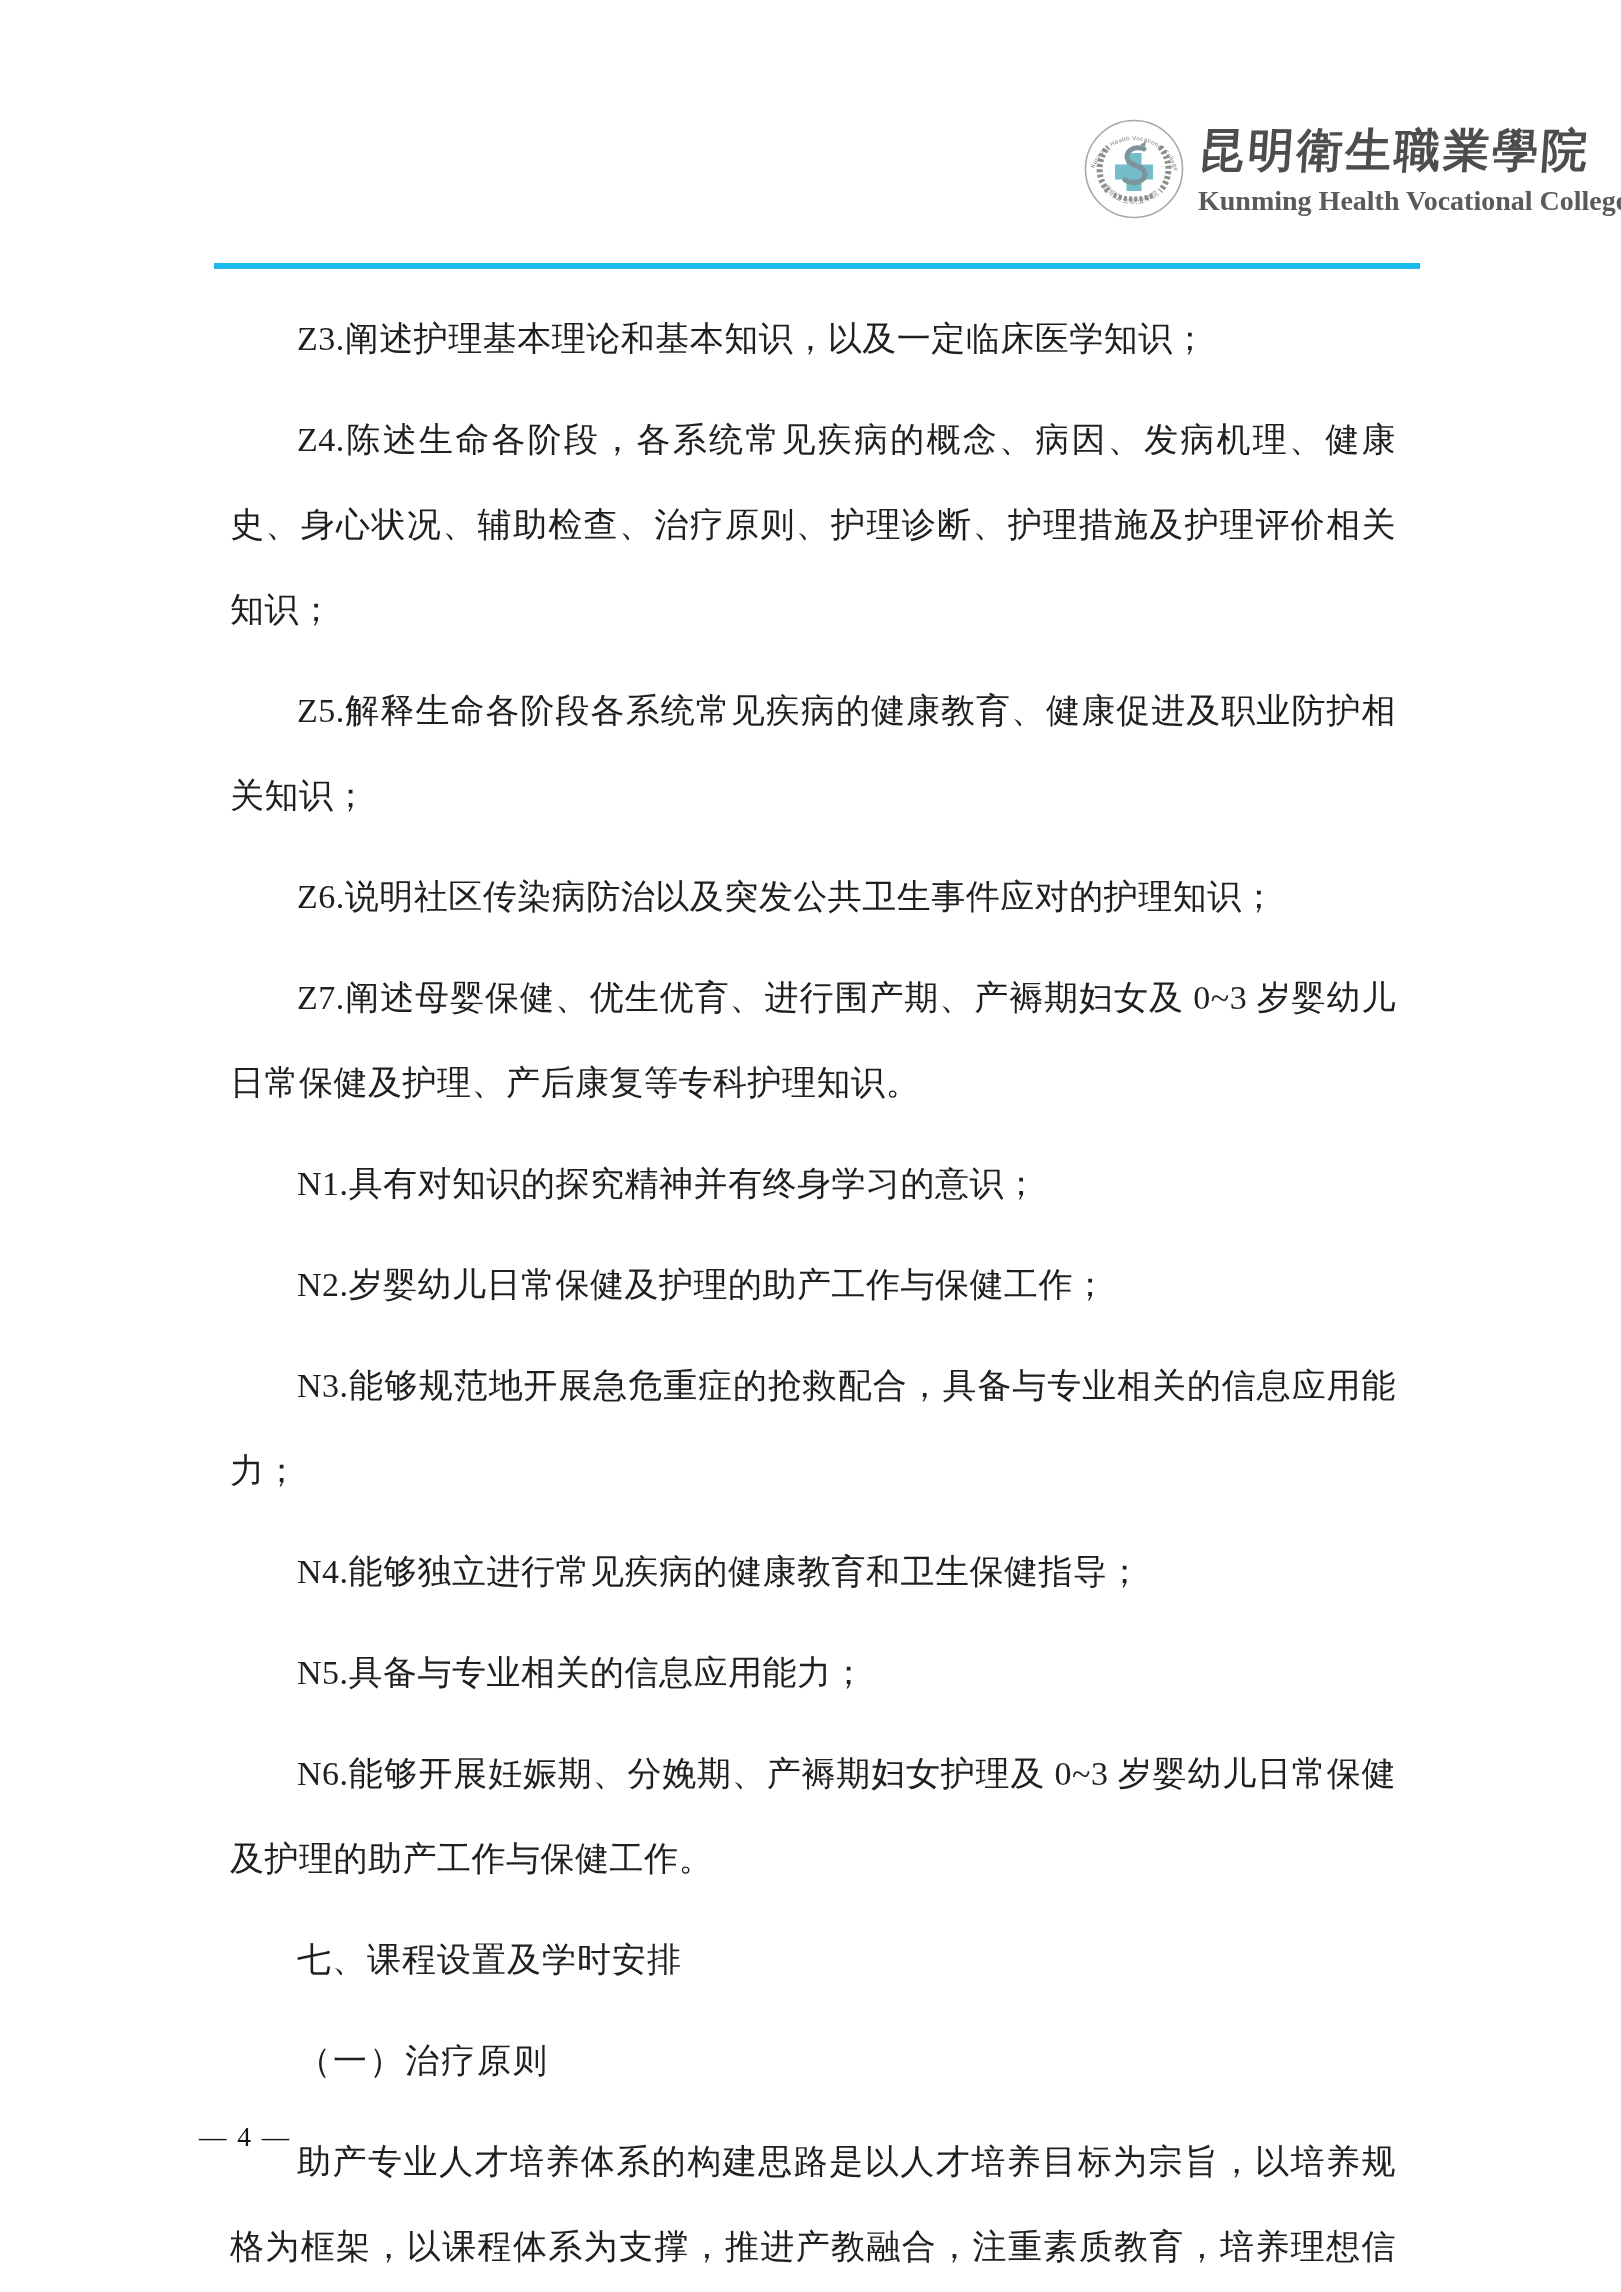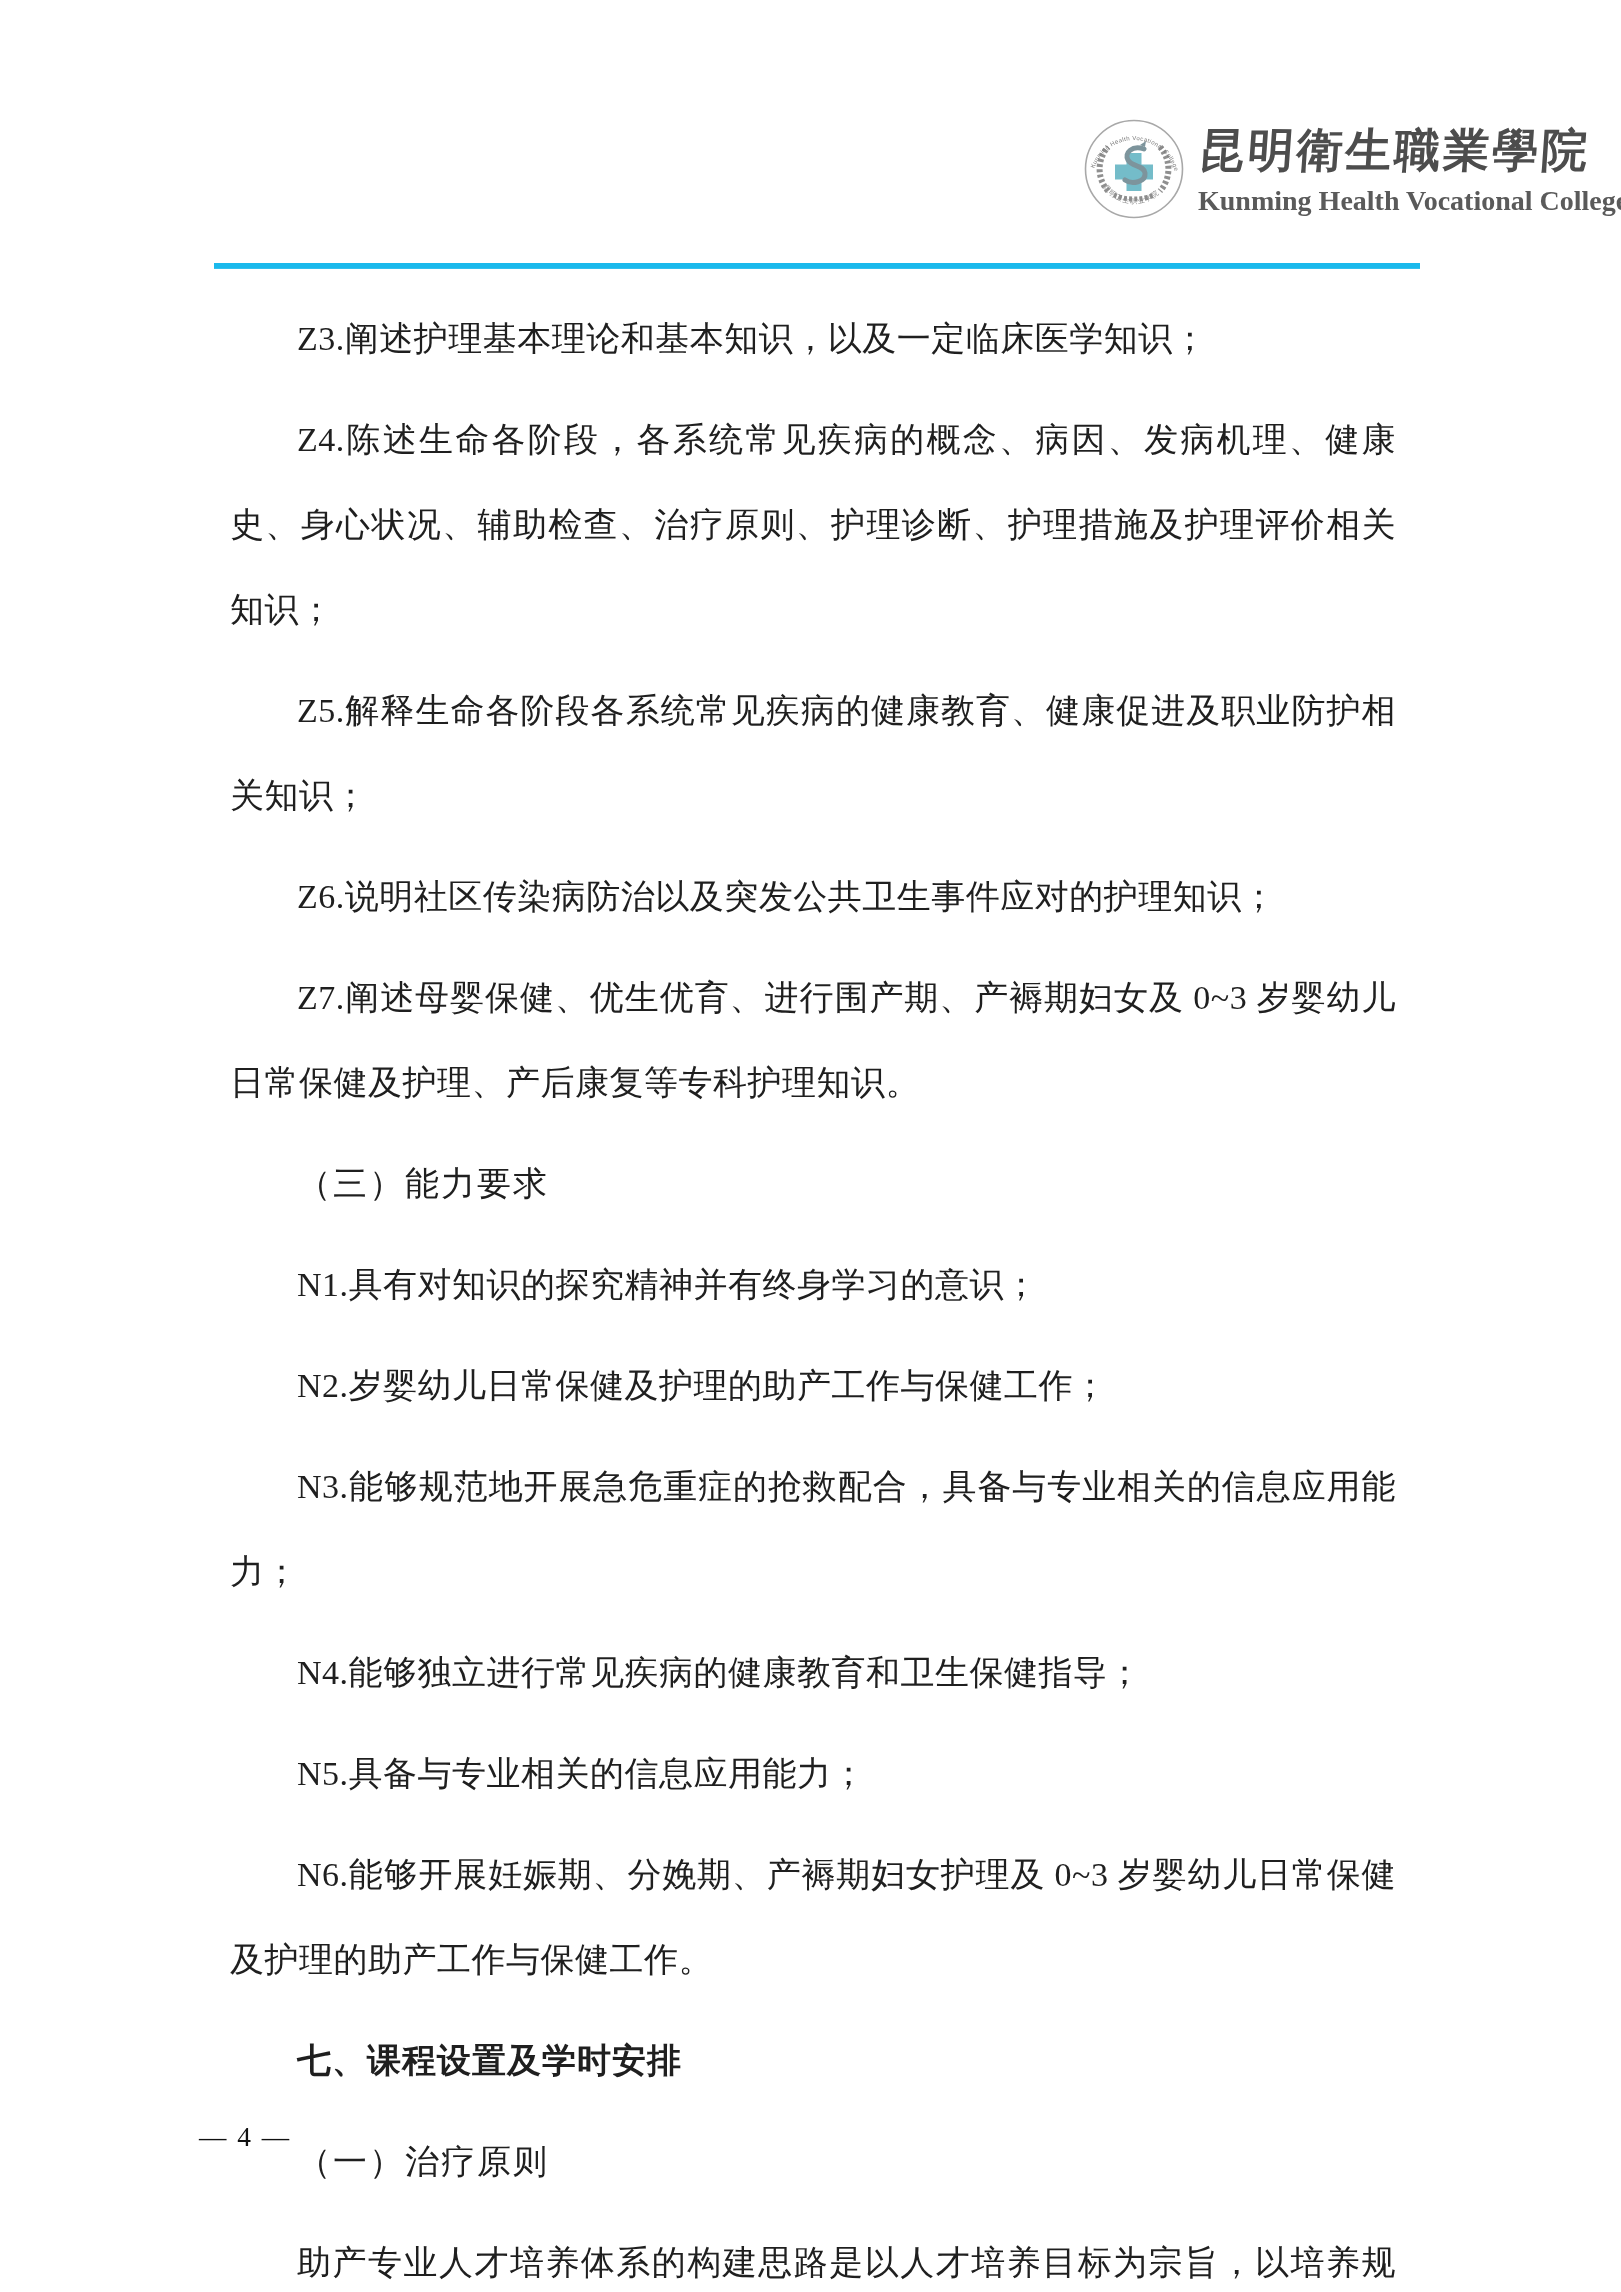--- a/index.html
+++ b/index.html
@@ -42,21 +42,21 @@
     text-align:justify;
     text-indent:67px;
     letter-spacing:0.5px;
   }
   .doc-body p.kaiti {
     font-family:"DejaVu Serif","Liberation Serif",serif;
     letter-spacing:2px;
   }
   .doc-body p.heading-bold {
     font-family:"Liberation Sans","DejaVu Sans",sans-serif;
-    font-weight:bold; font-size:34px; letter-spacing:1px;
+    font-weight:normal; font-size:34px; letter-spacing:1px;
   }
 
   
   .page-number {
     position:absolute; left:199px; top:2122px;
     font-family:"Liberation Serif",serif;
     font-size:27.4px; color:#111; letter-spacing:2px;
   }
 </style>
 </head>
@@ -101,21 +101,20 @@
   <svg class="divider" width="1206" height="5.9" viewBox="0 0 1230 6">
     <rect x="0" y="0" width="1230" height="6" fill="#1ab9ec"></rect>
   </svg>
 
   <div class="doc-body">
     <p>Z3.阐述护理基本理论和基本知识，以及一定临床医学知识；</p>
     <p>Z4.陈述生命各阶段，各系统常见疾病的概念、病因、发病机理、健康史、身心状况、辅助检查、治疗原则、护理诊断、护理措施及护理评价相关知识；</p>
     <p>Z5.解释生命各阶段各系统常见疾病的健康教育、健康促进及职业防护相关知识；</p>
     <p>Z6.说明社区传染病防治以及突发公共卫生事件应对的护理知识；</p>
     <p>Z7.阐述母婴保健、优生优育、进行围产期、产褥期妇女及 0~3 岁婴幼儿日常保健及护理、产后康复等专科护理知识。</p>
-    <p class="kaiti">（三）能力要求</p>
     <p>N1.具有对知识的探究精神并有终身学习的意识；</p>
     <p>N2.岁婴幼儿日常保健及护理的助产工作与保健工作；</p>
     <p>N3.能够规范地开展急危重症的抢救配合，具备与专业相关的信息应用能力；</p>
     <p>N4.能够独立进行常见疾病的健康教育和卫生保健指导；</p>
     <p>N5.具备与专业相关的信息应用能力；</p>
     <p>N6.能够开展妊娠期、分娩期、产褥期妇女护理及 0~3 岁婴幼儿日常保健及护理的助产工作与保健工作。</p>
     <p class="heading-bold">七、课程设置及学时安排</p>
     <p class="kaiti">（一）治疗原则</p>
     <p>助产专业人才培养体系的构建思路是以人才培养目标为宗旨，以培养规格为框架，以课程体系为支撑，推进产教融合，注重素质教育，培养理想信念坚定、德技并修、德、智、体、美、劳全面发展，面向二级以上医院、社区、社会健康服务行业的</p>
   </div>

